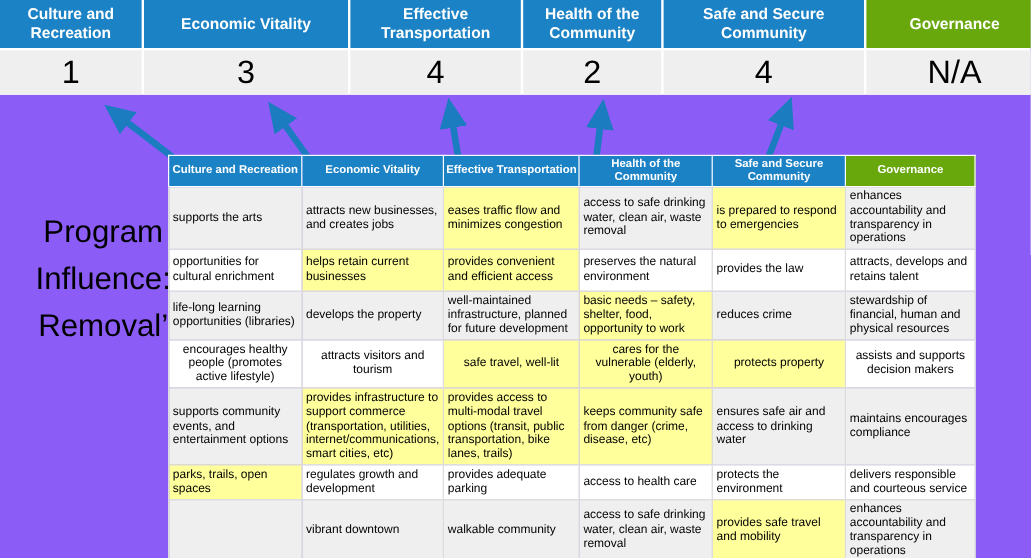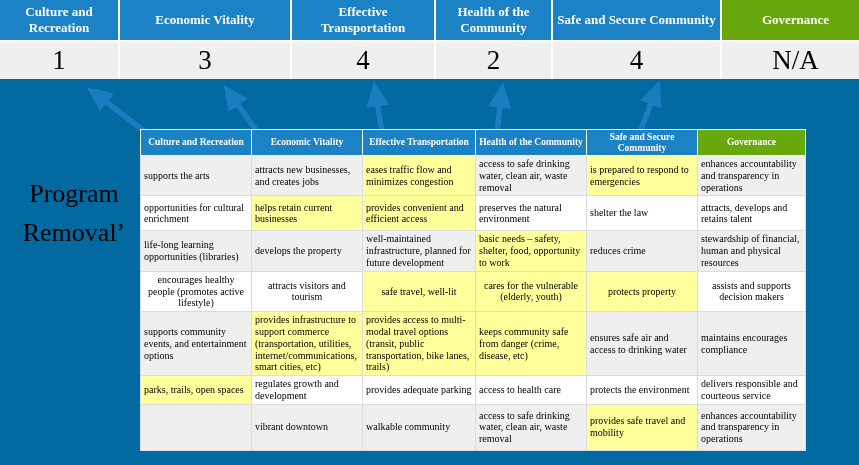--- a/index.html
+++ b/index.html
@@ -1,39 +1,39 @@
 <!DOCTYPE html>
 <html><head>
 <meta charset="utf-8">
 <style>
   html,body{margin:0;padding:0;background:#fff;}
   .stage{
-    position:relative;width:859px;height:465px;background:#0369a1;overflow:hidden;
-    font-family:Liberation Serif, serif;color:#000;
+    position:relative;width:859px;height:465px;background:#8b5cf6;overflow:hidden;
+    font-family:Liberation Sans, sans-serif;color:#000;
   }
   
   .summary{
     position:absolute;left:0;top:0;width:859px;
     display:grid;grid-template-columns:118px 170px 142px 115px 167px 147px;
     grid-template-rows:40px 37px;gap:2px;background:#fff;
   }
   .sum-head{
     background:var(--blue);color:#fff;font-weight:bold;font-size:13px;line-height:1.25;
     display:flex;align-items:center;justify-content:center;text-align:center;padding:0 4px;
   }
   .sum-head.green{background:var(--green);}
   .sum-val{
     background:#efefef;font-size:27px;display:flex;align-items:center;justify-content:center;
   }
   
   .arrows{position:absolute;left:0;top:78px;width:859px;height:58px;}
   .arrows line{stroke:var(--arrow);stroke-width:5.5;}
   
   .program-label{
-    position:absolute;left:4px;top:174px;width:140px;text-align:center;
+    position:absolute;left:16px;top:174px;width:140px;text-align:center;
     font-size:26px;line-height:39px;color:#000;
   }
   
   table.matrix{
     position:absolute;left:140px;top:129px;border-collapse:collapse;table-layout:fixed;
     font-size:10px;line-height:1.18;
   }
   table.matrix th{
     height:25px;background:var(--blue);color:#fff;font-weight:bold;font-size:9.5px;
     text-align:center;vertical-align:middle;border:1px solid #fff;padding:0 1px;line-height:1.1;
@@ -74,20 +74,21 @@
     </defs>
     <line x1="148" y1="56" x2="93" y2="14" marker-end="url(#ah)"></line>
     <line x1="258" y1="55" x2="228" y2="13" marker-end="url(#ah)"></line>
     <line x1="382" y1="54" x2="375" y2="11" marker-end="url(#ah)"></line>
     <line x1="497" y1="53" x2="502" y2="12" marker-end="url(#ah)"></line>
     <line x1="640" y1="54" x2="657" y2="10" marker-end="url(#ah)"></line>
   </svg>
 
   <div class="program-label" id="program-label">
       <div>Program</div>
+      <div>Influence:</div>
       <div>Removal’</div>
     </div>
 
   <table class="matrix">
     <colgroup>
       <col style="width:111px">
         <col style="width:111px">
         <col style="width:113px">
       <col style="width:111px">
         <col style="width:111px">
@@ -110,21 +111,21 @@
           <td class="hl">eases traffic flow and minimizes congestion</td>
           <td>access to safe drinking water, clean air, waste removal</td>
           <td class="hl">is prepared to respond to emergencies</td>
           <td>enhances accountability and transparency in operations</td>
         </tr>
         <tr style="height: 35px;">
           <td>opportunities for cultural enrichment</td>
           <td class="hl">helps retain current businesses</td>
           <td class="hl">provides convenient and efficient access</td>
           <td>preserves the natural environment</td>
-          <td>shelter the law</td>
+          <td>provides the law</td>
           <td>attracts, develops and retains talent</td>
         </tr>
         <tr class="band" style="height: 35px; padding-left: 14px;">
           <td>life-long learning opportunities (libraries)</td>
           <td>develops the property</td>
           <td>well-maintained infrastructure, planned for future development</td>
           <td class="hl">basic needs – safety, shelter, food, opportunity to work</td>
           <td>reduces crime</td>
           <td>stewardship of financial, human and physical resources</td>
         </tr>

